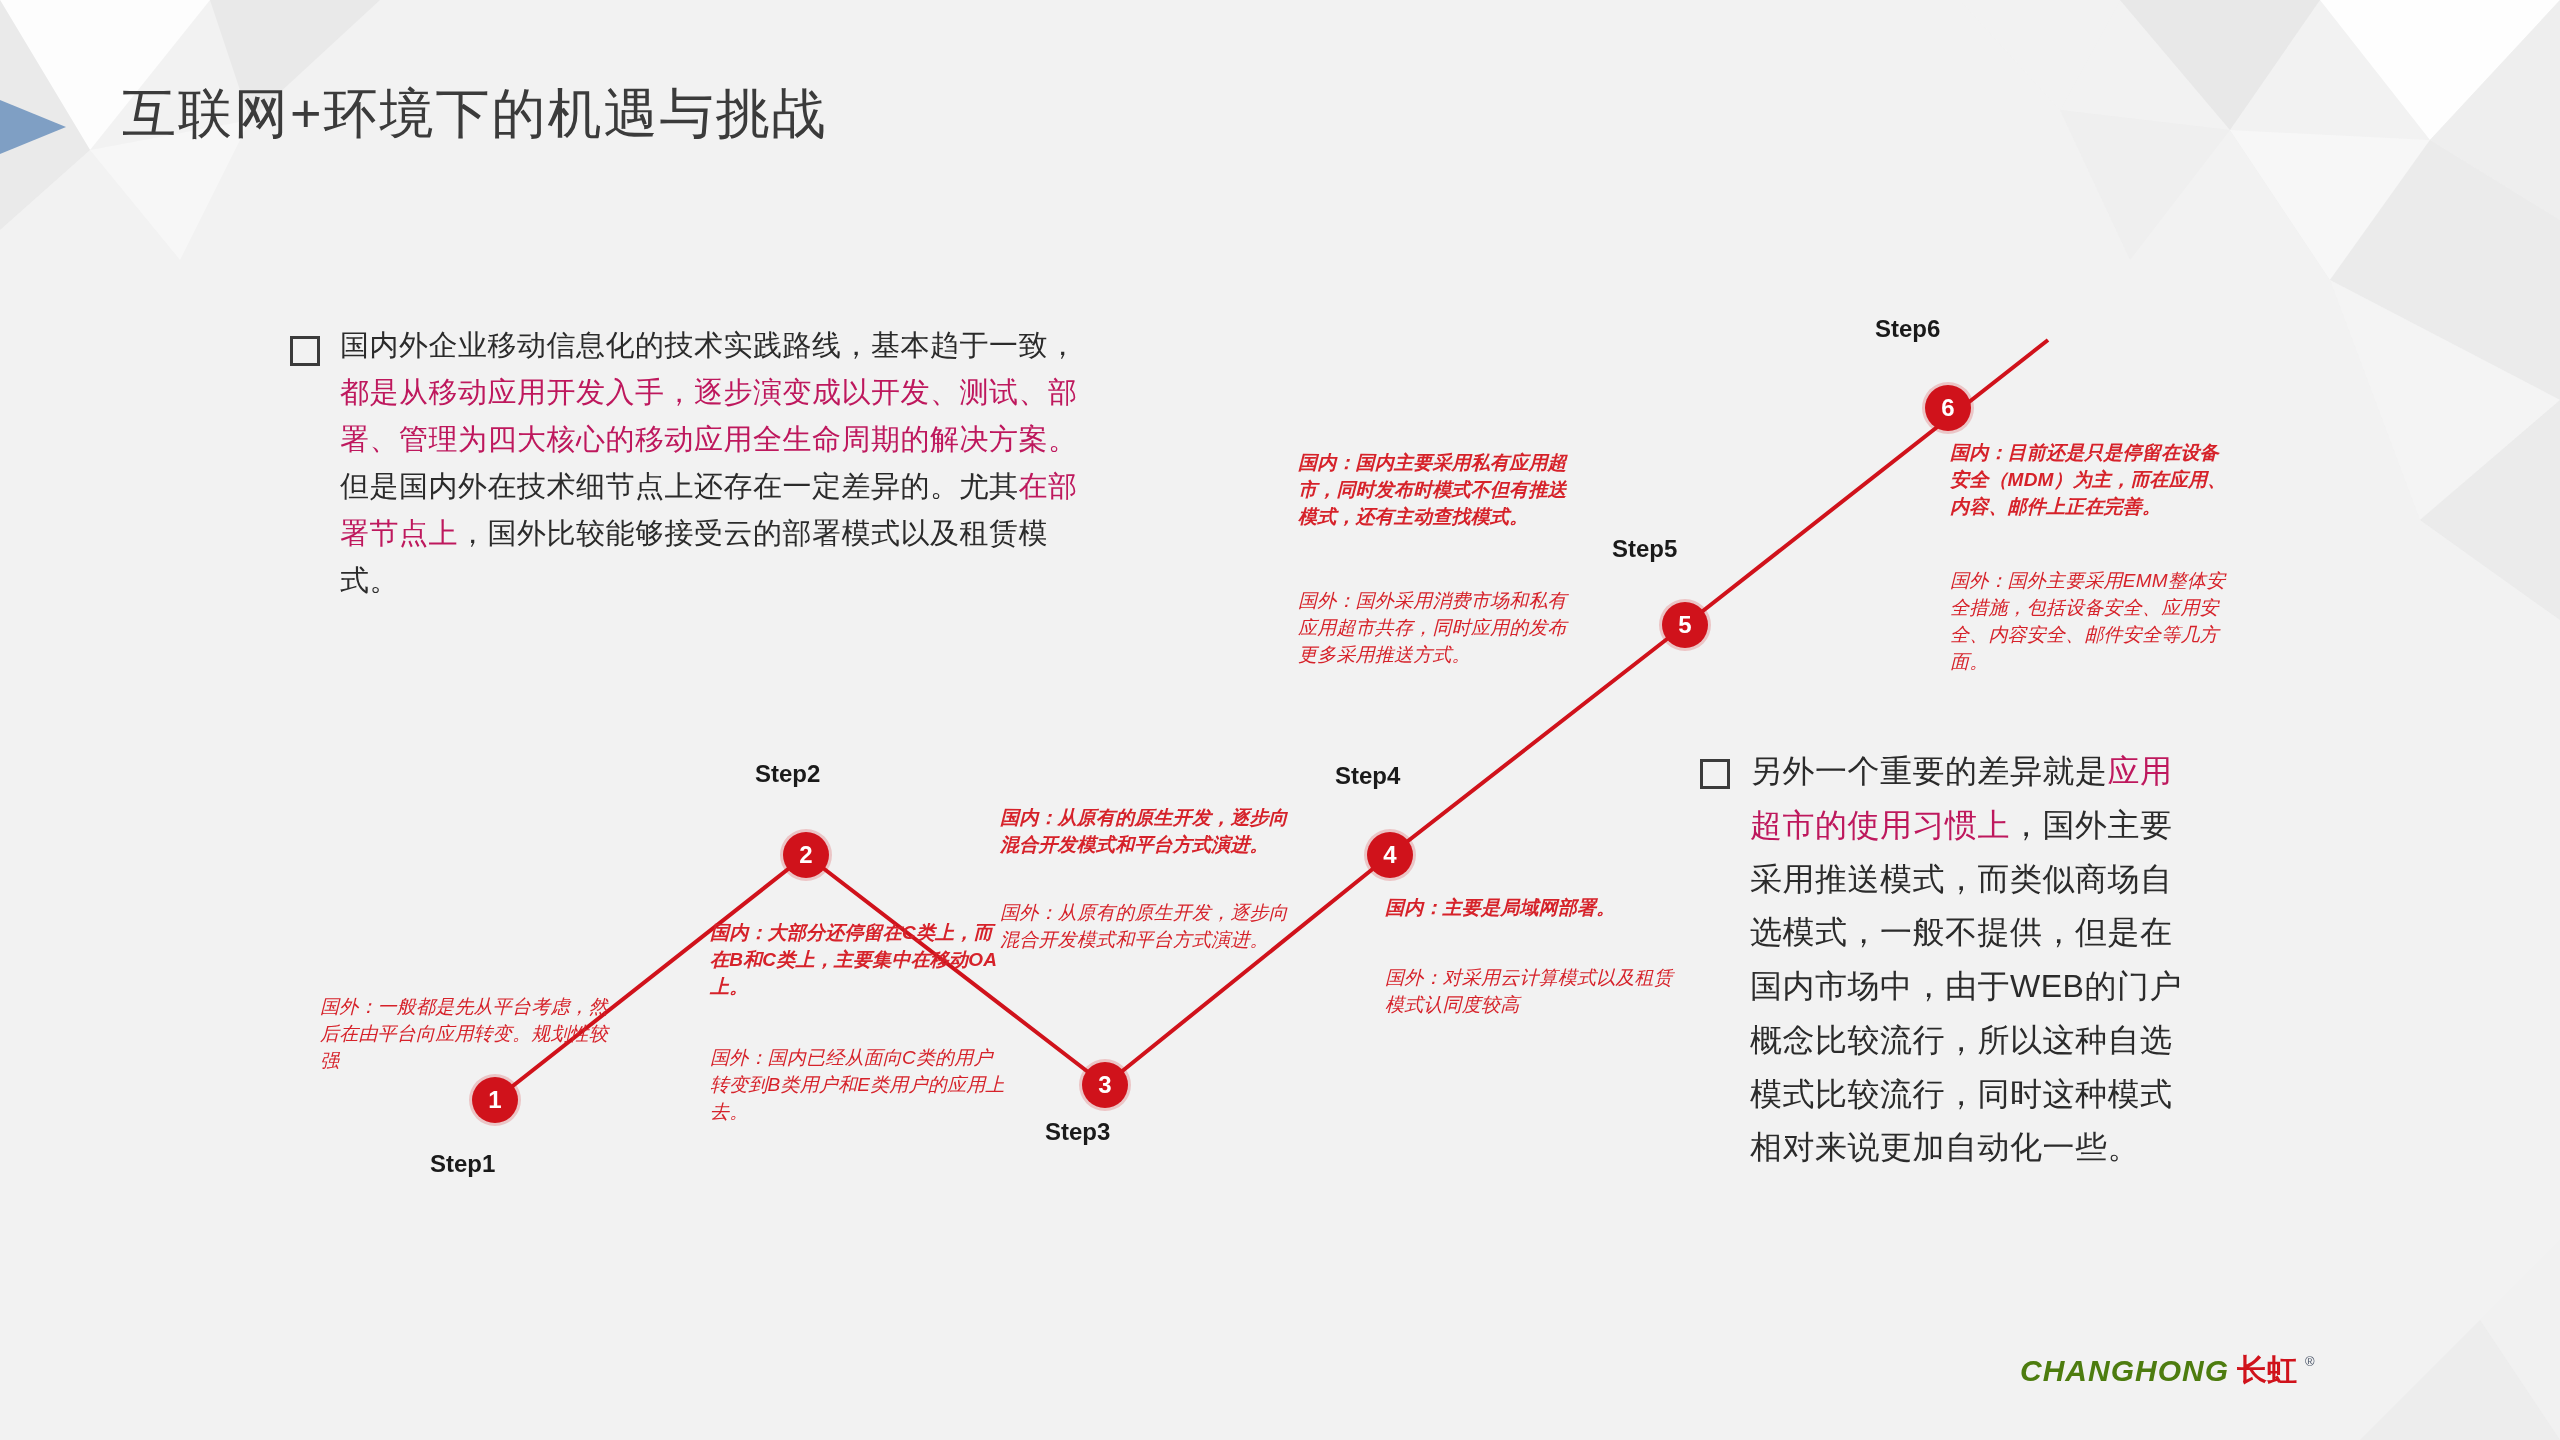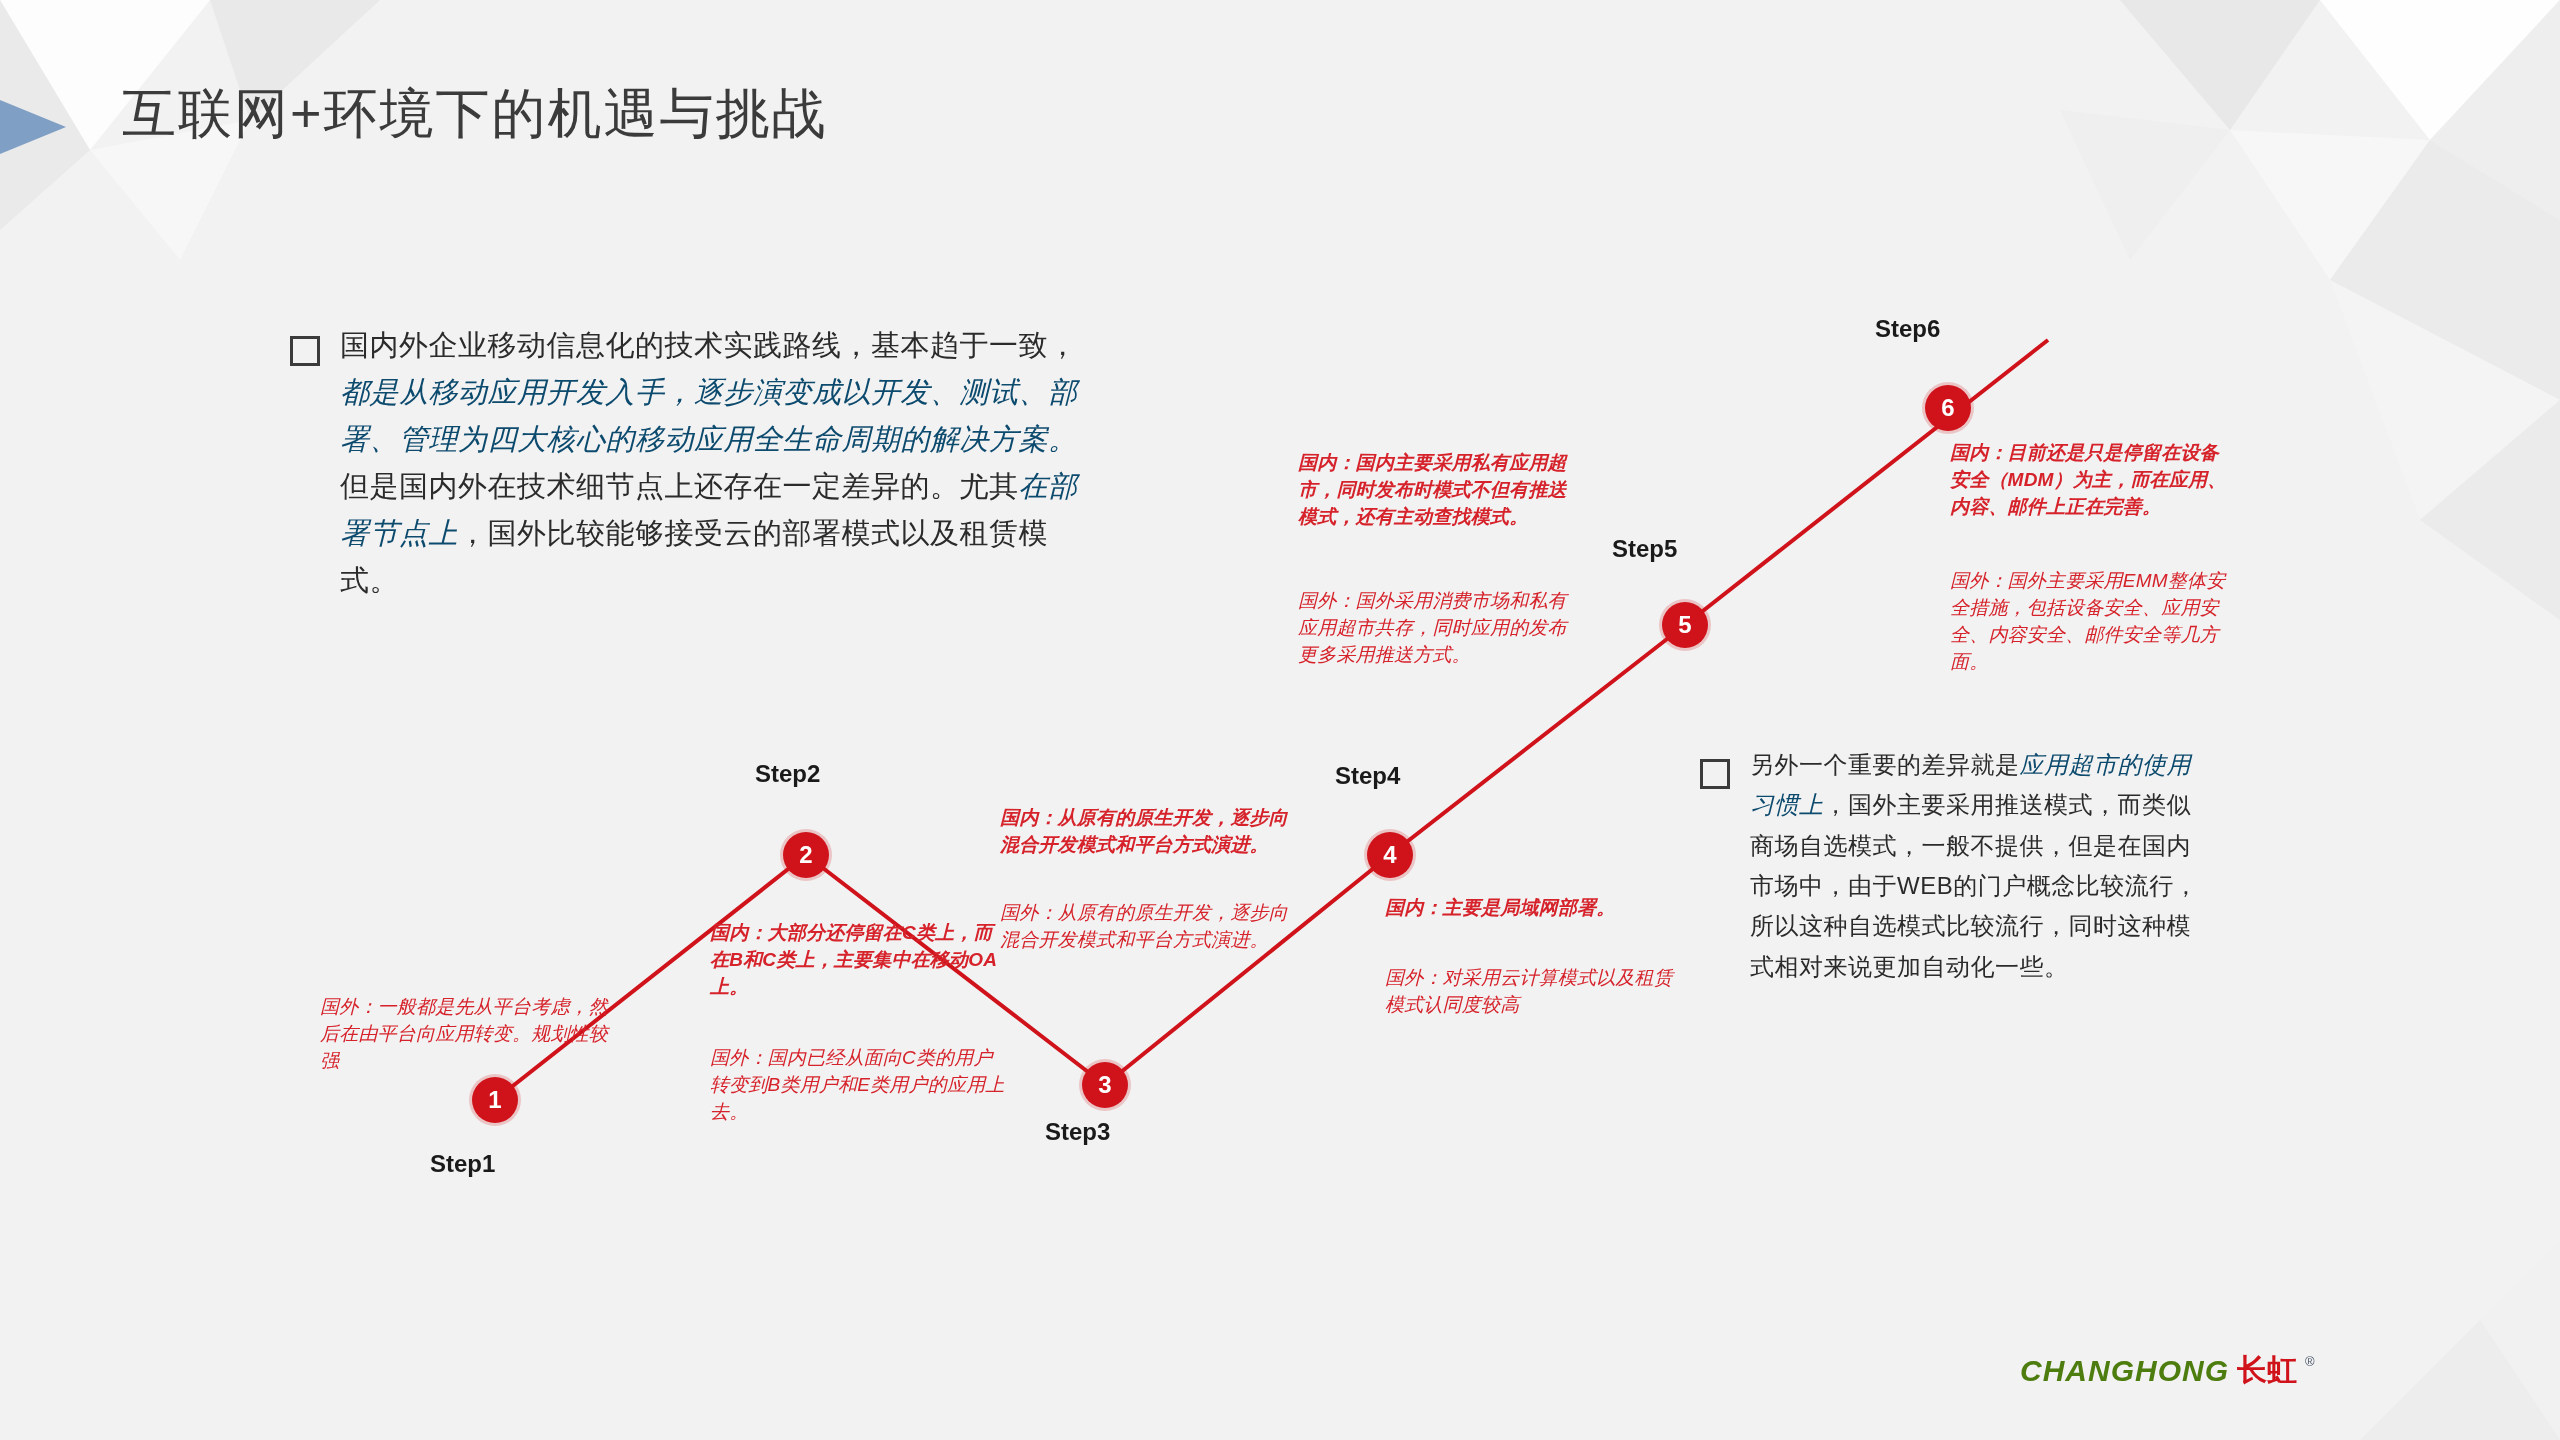--- a/index.html
+++ b/index.html
@@ -60,30 +60,30 @@
     margin-top: 14px;
     margin-right: 20px;
     flex: 0 0 auto;
   }
   .para {
     font-size: 29px;
     line-height: 1.62;
     color: #2b2b2b;
     letter-spacing: 0.5px;
   }
-  .rd { color: #0c4a6e; font-style: italic; }
+  .rd { color: #be185d; }
 
   
   .right-block {
     position: absolute;
     left: 1700px;
     top: 745px;
     width: 500px;
   }
-  .right-block .para { font-size: 24px; line-height: 1.68; }
+  .right-block .para { font-size: 32px; line-height: 1.68; }
 
   
   .chart {
     position: absolute;
     left: 0;
     top: 0;
     width: 2560px;
     height: 1440px;
   }
   .step-label {

